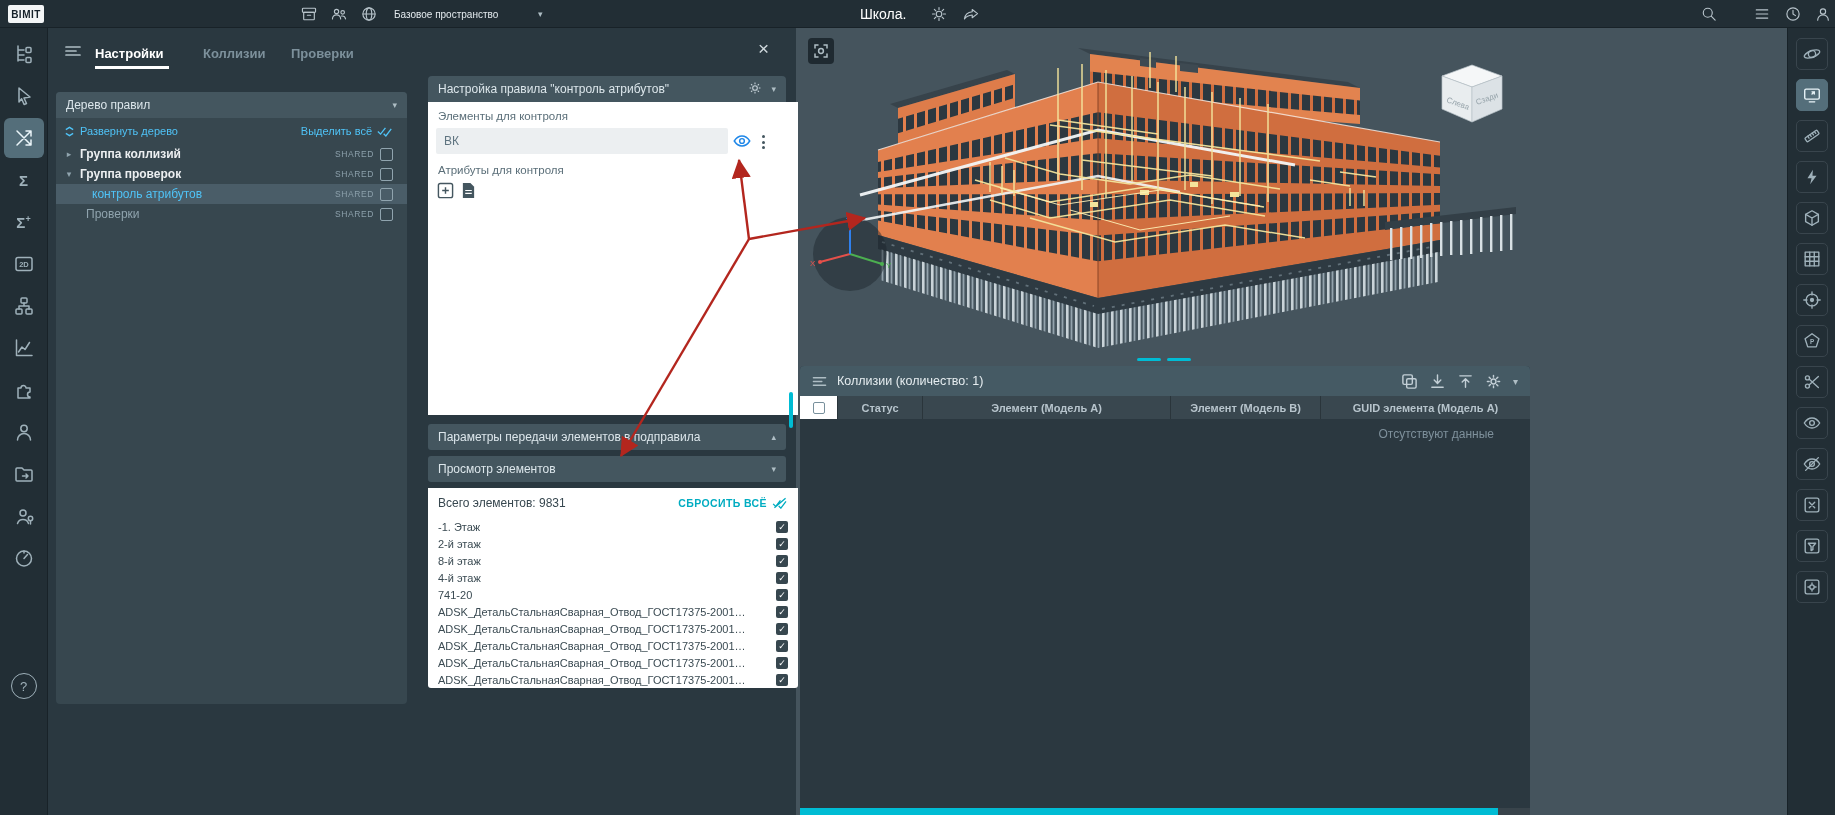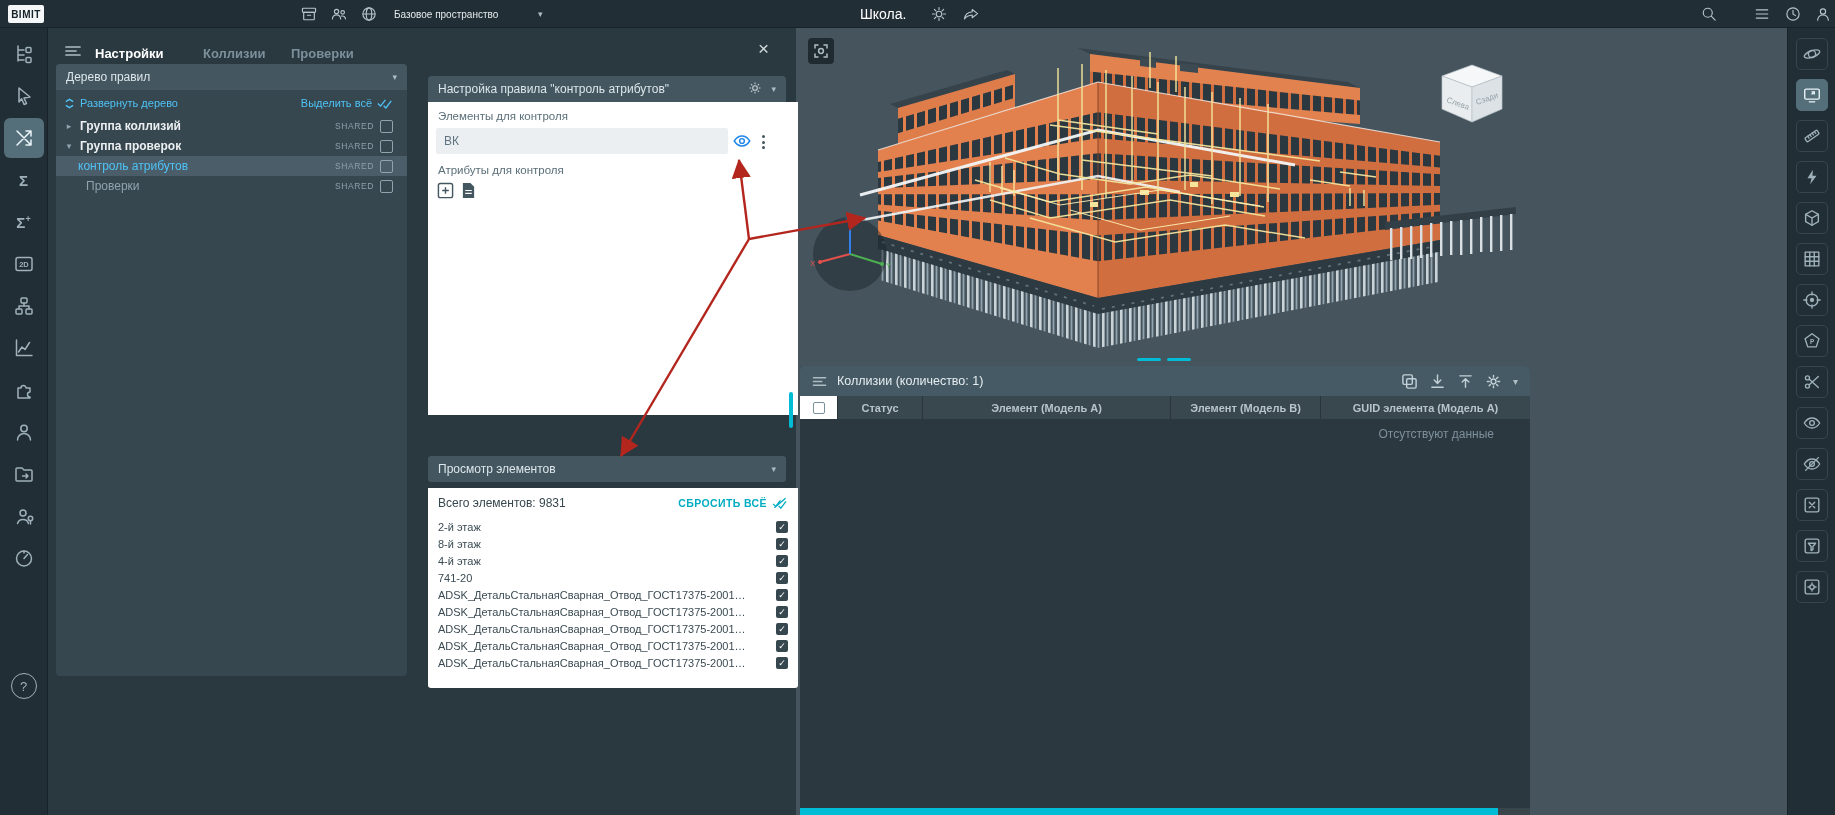--- a/index.html
+++ b/index.html
@@ -231,21 +231,21 @@
         <svg viewBox="0 0 18 18" width="18" height="18">
           <path d="M2 5h14M2 9h10M2 13h14"></path>
         </svg>
       </div>
     <div class="tab active" style="left:47px">Настройки</div>
     <div class="tab-underline"></div>
     <div class="tab" style="left:155px">Коллизии</div>
     <div class="tab" style="left:243px">Проверки</div>
     <div class="close-x">×</div>
 
-    <div class="col" style="left:8px;top:36px;width:351px;height:612px">
+    <div class="col" style="left:8px;top:64px;width:351px;height:612px">
       <div class="sec-head">
         <span>Дерево правил</span>
         <span class="sp caret">▾</span>
       </div>
       <div class="tctrl">
         <svg viewBox="0 0 12 12" width="11" height="11" style="stroke:#4FC3F7;fill:none;stroke-width:1.4">
             <path d="M2 4l4-2.5L10 4M2 8l4 2.5L10 8"></path>
           </svg>
         <span>Развернуть дерево</span>
         <span style="margin-left:auto">Выделить всё</span>
@@ -258,21 +258,21 @@
         <span class="tlabel b">Группа коллизий</span>
         <span class="shared">SHARED</span>
         <span class="cb"></span>
       </div>
       <div class="trow">
         <span class="tcaret">▾</span>
         <span class="tlabel b">Группа проверок</span>
         <span class="shared">SHARED</span>
         <span class="cb"></span>
       </div>
-      <div class="trow sel" style="padding-left:22px">
+      <div class="trow sel" style="padding-left:36px">
         <span class="tlabel cyan">контроль атрибутов</span>
         <span class="shared">SHARED</span>
         <span class="cb"></span>
       </div>
       <div class="trow" style="padding-left:30px">
         <span class="tlabel muted">Проверки</span>
         <span class="shared">SHARED</span>
         <span class="cb"></span>
       </div>
     </div>
@@ -309,34 +309,42 @@
               <path d="M9 5.5v7M5.5 9h7"></path>
             </svg>
         </div>
         <div style="position:absolute;left:33px;top:80px;width:16px;height:18px">
           <svg viewBox="0 0 16 18" width="15" height="17">
               <path d="M2 1h8l4 4v12H2z" fill="#44565F"></path>
               <path d="M4.5 9h7M4.5 12h7" stroke="#FFFFFF" stroke-width="1.2"></path>
             </svg>
         </div>
       </div>
+      <div class="bar" style="top:348px">
+        <span>Параметры передачи элементов в подправила</span>
+        <span class="sp caret">▴</span>
+      </div>
       <div class="bar" style="top:380px">
         <span>Просмотр элементов</span>
         <span class="sp caret">▾</span>
       </div>
       <div class="white" style="top:412px;height:200px;overflow:hidden;border-radius:0 0 3px 3px">
         <div class="summary">
           <span>Всего элементов: 9831</span>
           <span class="reset">
             <span>СБРОСИТЬ ВСЁ</span>
             <svg viewBox="0 0 18 14" width="16" height="12" style="stroke:#00ACC1;fill:none;stroke-width:1.5">
                 <path d="M1 8l3 3 5.5-7M7.5 10.5 10 13l6-8M2.5 12.5 15.5 1.5"></path>
               </svg>
           </span>
         </div>
+        <div class="plist-row">
+            <span class="name">-1. Этаж</span>
+            <span class="cbx"></span>
+          </div>
         <div class="plist-row">
             <span class="name">2-й этаж</span>
             <span class="cbx"></span>
           </div>
         <div class="plist-row">
             <span class="name">8-й этаж</span>
             <span class="cbx"></span>
           </div>
         <div class="plist-row">
             <span class="name">4-й этаж</span>

